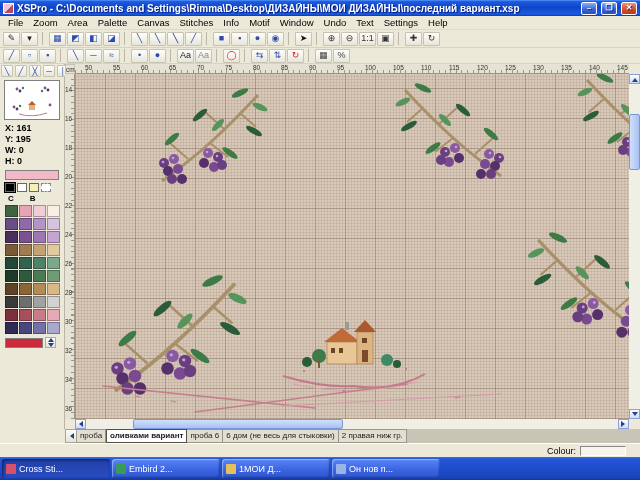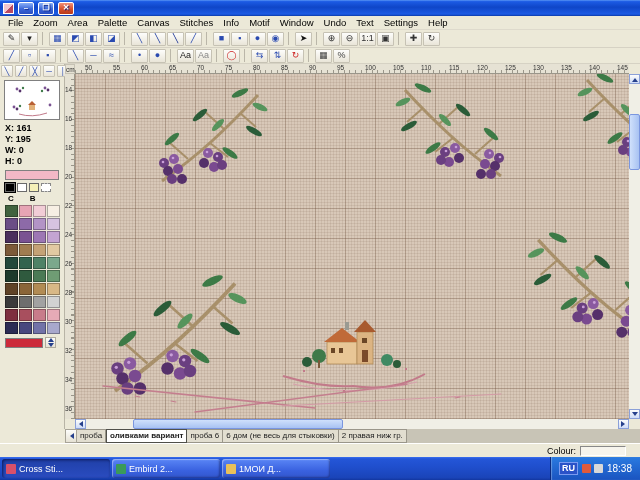--- a/index.html
+++ b/index.html
@@ -113,20 +113,21 @@
     background:linear-gradient(180deg,#2a7ae0,#1a54c0);border-left:1px solid #0a2a80;box-shadow:inset 1px 0 1px rgba(255,255,255,.3)}
   .langbadge{font-size:9px;font-weight:bold;background:#2a52c8;border:1px solid #7a9af0;padding:0 2px;line-height:11px}
   .trayico{width:9px;height:9px;border-radius:1px}
   .clock{font-size:10px}
 </style>
 </head>
 <body>
 
 <div class="titlebar">
   <span class="appicon"></span>
+  <span class="titletext">XSPro - C:\Documents and Settings\Rimma\Desktop\ДИЗАЙНЫ\МОИ ДИЗАЙНЫ\последний вариант.xsp</span>
   <span class="wbtn min">–</span>
   <span class="wbtn max">❐</span>
   <span class="wbtn close">✕</span>
 </div>
 
 <div id="menubar">
     <span class="menuitem">File</span>
     <span class="menuitem">Zoom</span>
     <span class="menuitem">Area</span>
     <span class="menuitem">Palette</span>
@@ -460,22 +461,18 @@
         <span class="tasklabel">Cross Sti...</span>
       </div>
       <div class="taskbtn">
         <span class="taskico" style="background: rgb(58, 154, 90);"></span>
         <span class="tasklabel">Embird 2...</span>
       </div>
       <div class="taskbtn">
         <span class="taskico" style="background: rgb(232, 192, 90);"></span>
         <span class="tasklabel">1МОИ Д...</span>
       </div>
-    </div>
-  <div id="tray">
-    <span class="langbadge">RU</span>
-    <span id="trayicons" style="display:flex;gap:3px">
-        <span class="trayico" style="background: rgb(224, 90, 58);"></span>
-        <span class="trayico" style="background: rgb(216, 216, 216);"></span>
-      </span>
-    <span class="clock">18:38</span>
-  </div>
+      <div class="taskbtn">
+        <span class="taskico" style="background: rgb(154, 180, 232);"></span>
+        <span class="tasklabel">Он нов п...</span>
+      </div>
+    </div>
 </div>
 
 </body></html>

